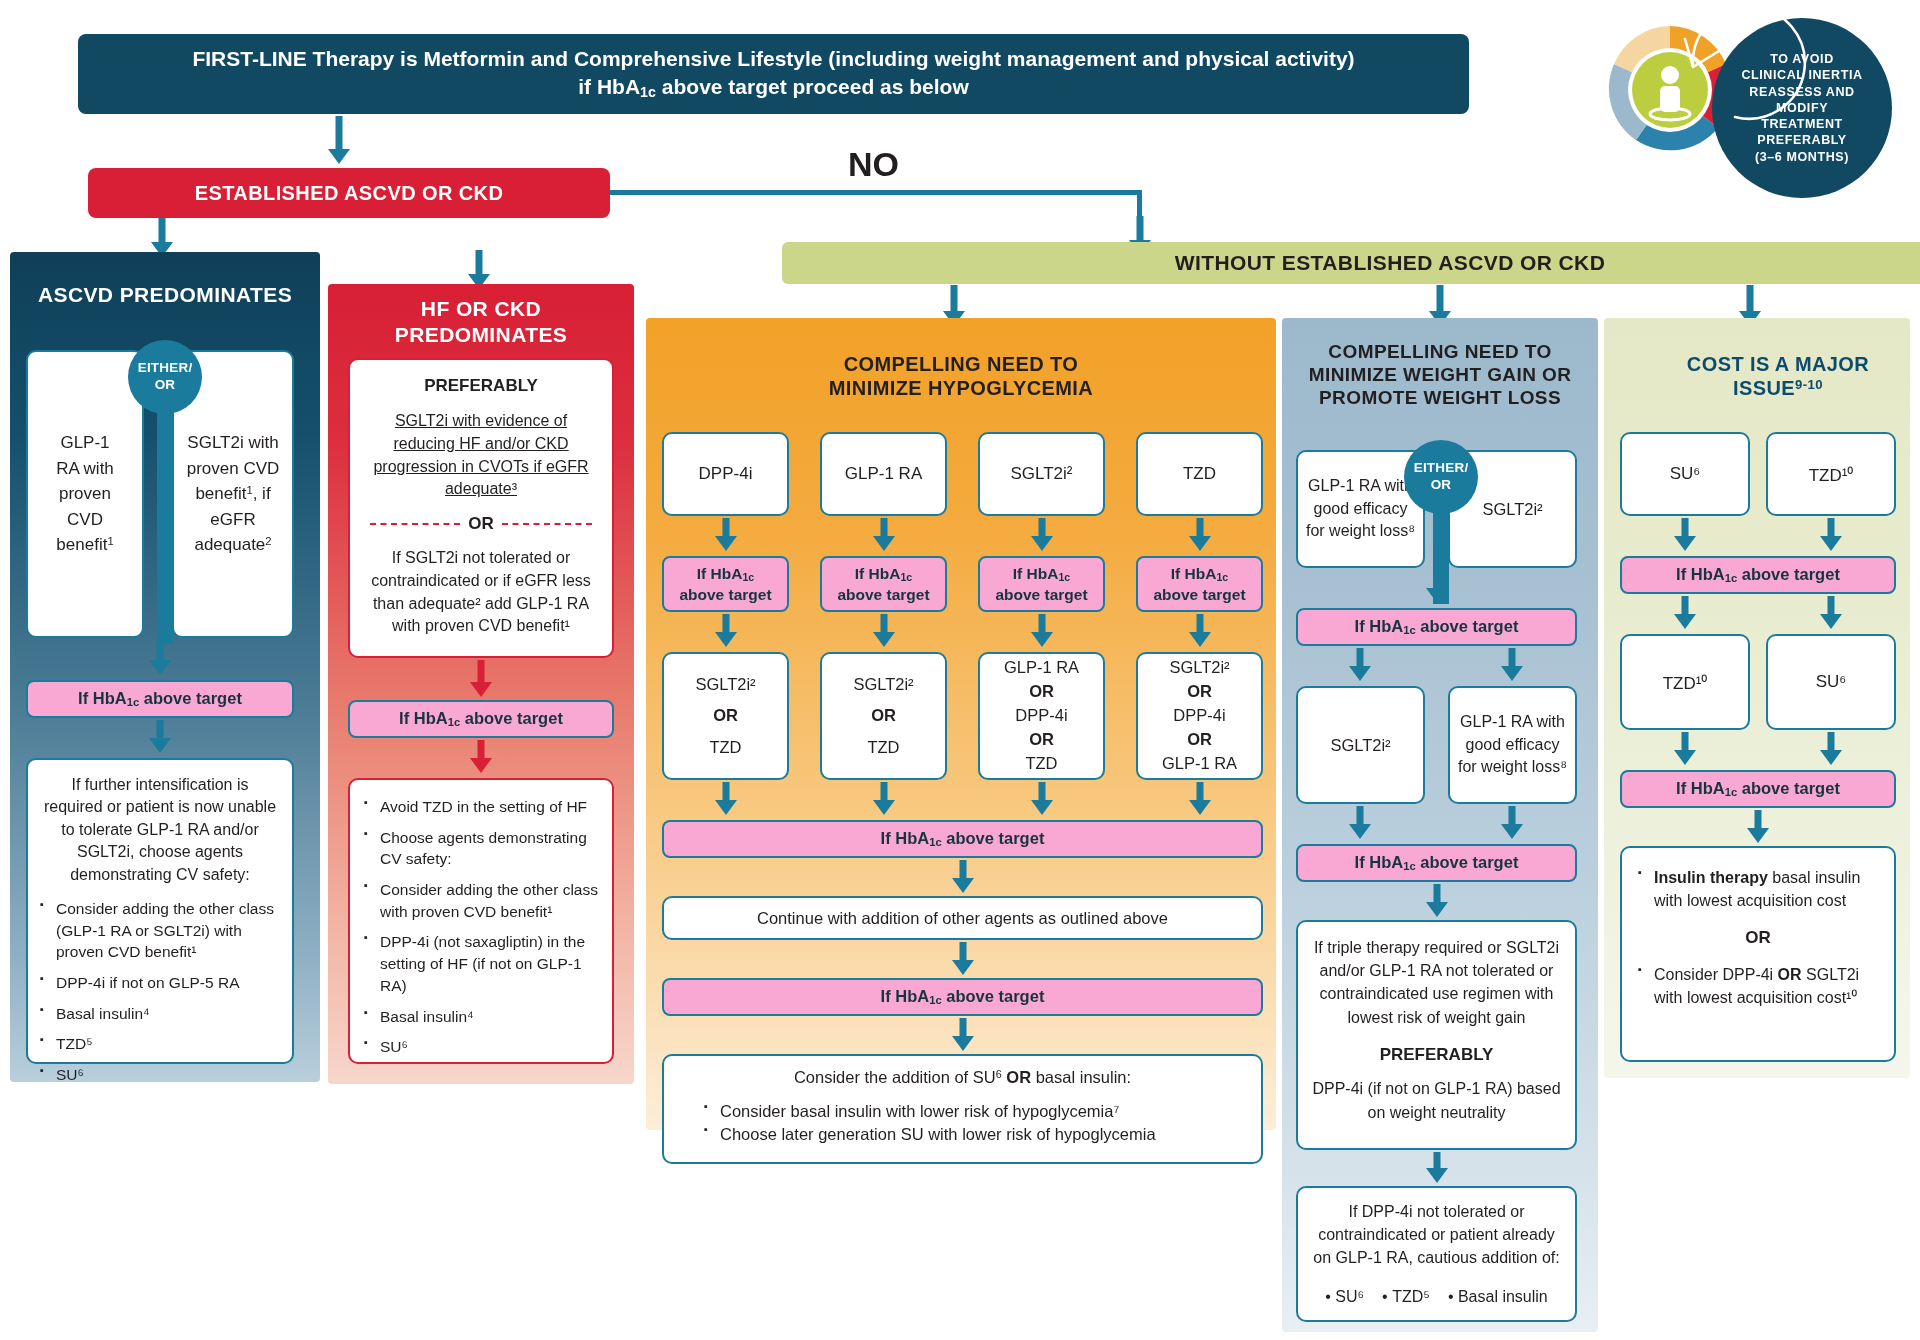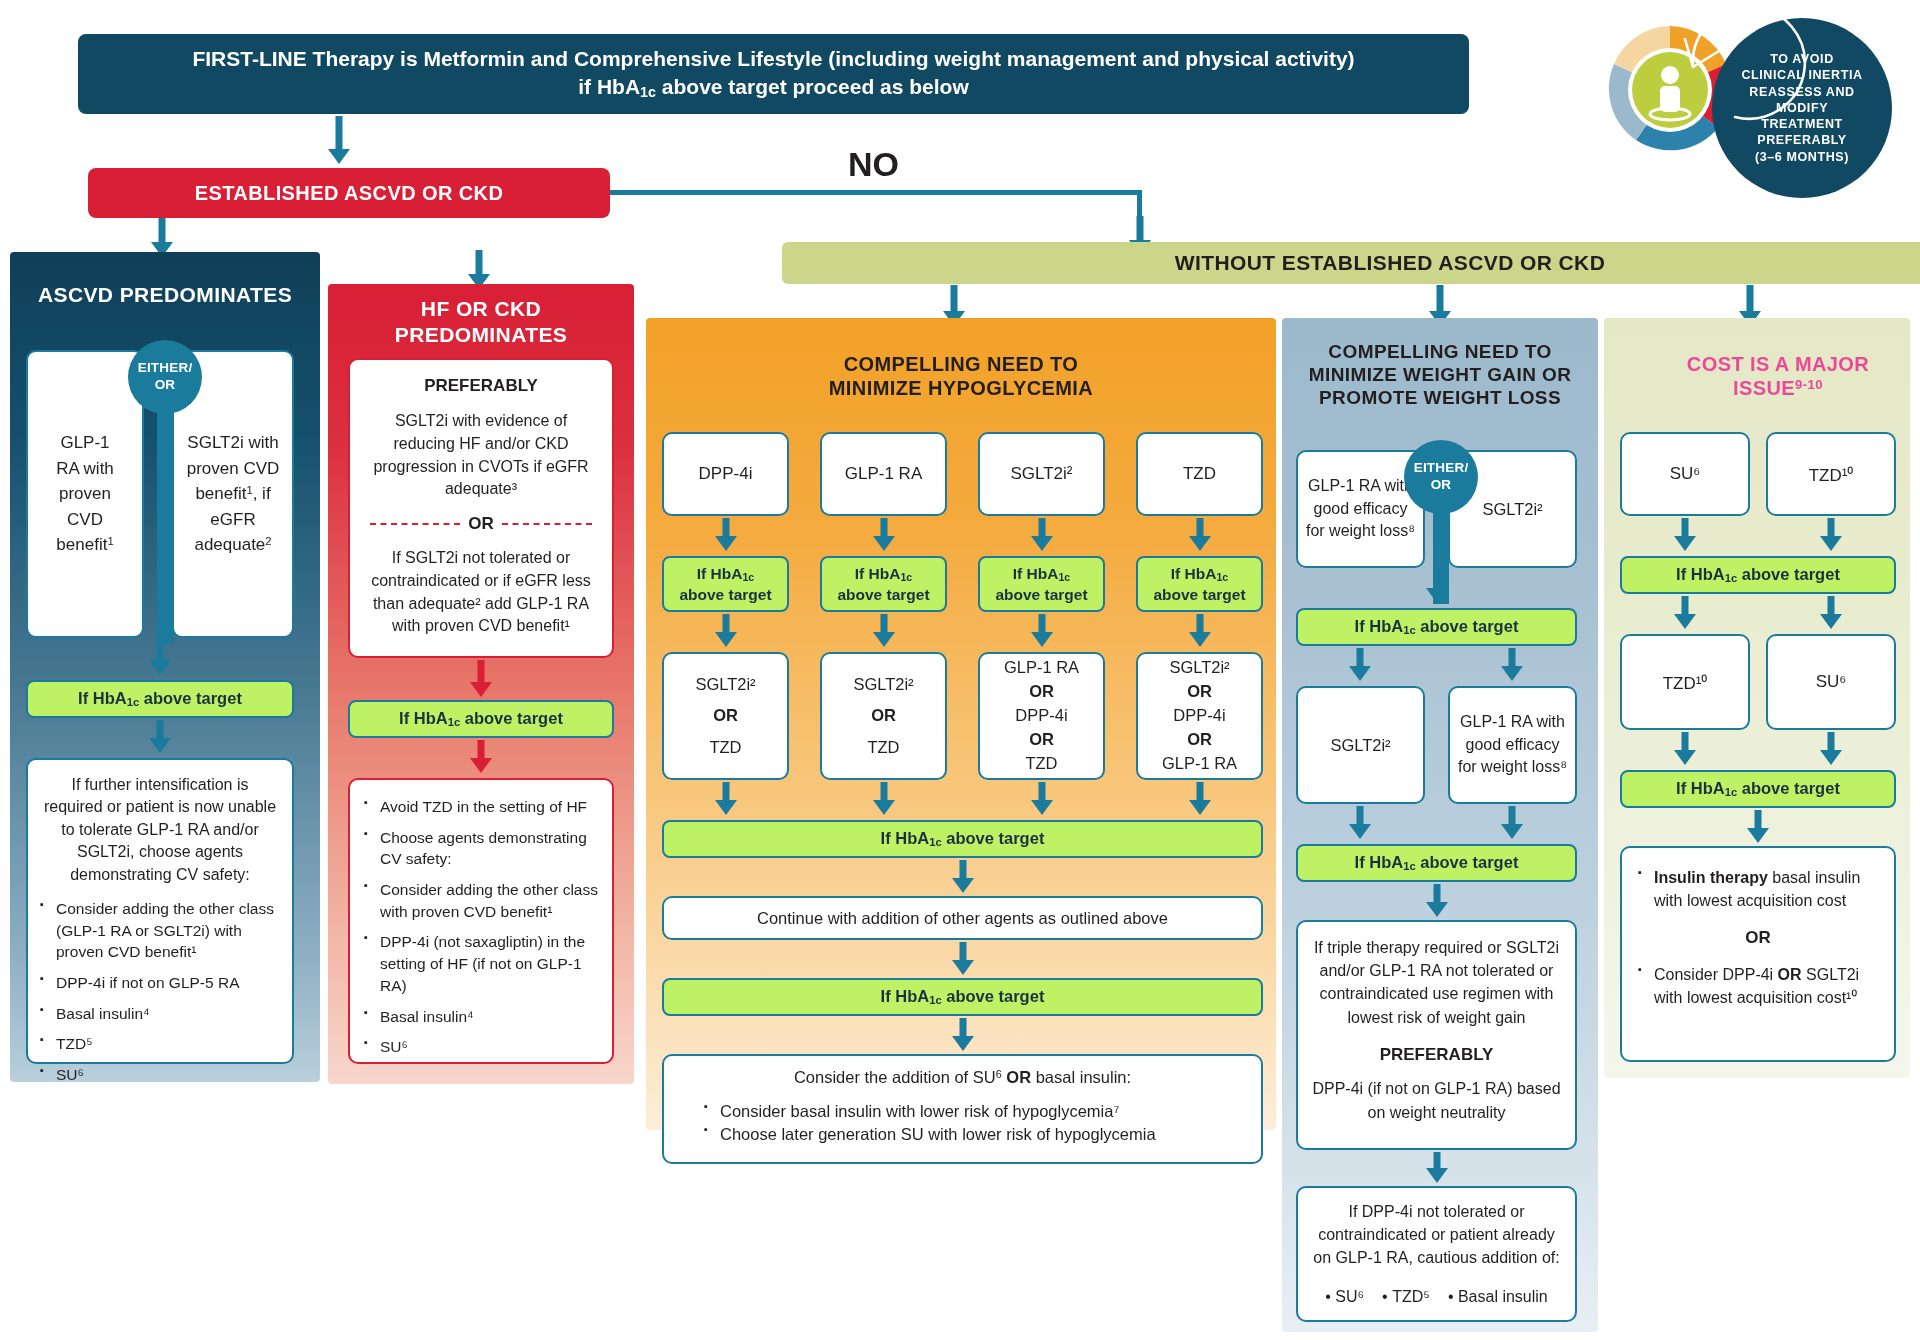--- a/index.html
+++ b/index.html
@@ -28,21 +28,21 @@
     background:#ccd68a; color:#231f20; border-radius:6px;
     font-weight:bold; display:flex; align-items:center; justify-content:center;
     text-align:center; letter-spacing:.4px;
   }
   .white-box {
     background:#fff; border:2.5px solid #1b7b9c; border-radius:10px;
     display:flex; flex-direction:column; align-items:center; justify-content:center;
     text-align:center; color:#231f20;
   }
   .blue-bar {
-    background:#bef264; border:2.5px solid #1b7b9c; border-radius:8px;
+    background:#f9a8d4; border:2.5px solid #1b7b9c; border-radius:8px;
     display:flex; align-items:center; justify-content:center;
     font-weight:bold; text-align:center; color:#17333f;
   }
   .red-box {
     background:#fff; border:2.5px solid #d81f35; border-radius:10px;
     display:flex; flex-direction:column; text-align:center;
   }
   .colpanel { border-radius:4px; }
   .coltitle {
     font-weight:bold; text-align:center; letter-spacing:.4px; line-height:1.22;
@@ -222,21 +222,21 @@
 <div class="abs colpanel" style="left:328px; top:284px; width:306px; height:800px;
             background:linear-gradient(#d81f35 0%, #dc2f3f 20%, #e87a6c 52%, #f2b4a3 80%, #f7d6cb 100%);"></div>
 
 <div class="abs coltitle" style="left:328px; top:296px; width:306px; font-size:21px; color:#fff;">
   <div>HF OR CKD</div>
   <div>PREDOMINATES</div>
 </div>
 
 <div class="abs red-box" style="left:348px; top:358px; width:266px; height:300px; font-size:16px; line-height:1.42; padding:14px 10px; align-items:center; justify-content:flex-start;">
   <div style="font-weight:bold; font-size:17px; margin-bottom:12px;">PREFERABLY</div>
-  <div style="padding:0 6px;">SGLT2i with evidence of reducing HF and/or CKD progression in CVOTs if eGFR adequate³</div>
+  <div style="padding:0 6px;text-decoration:underline;">SGLT2i with evidence of reducing HF and/or CKD progression in CVOTs if eGFR adequate³</div>
   <div class="dashed-or" style="margin:11px 0;">
       <span>OR</span>
     </div>
   <div style="padding:0 6px;">If SGLT2i not tolerated or contraindicated or if eGFR less than adequate² add GLP-1 RA with proven CVD benefit¹</div>
 </div>
 
 <div class="arrow-v red" style="left:469px; top:660px; width:24px; height:38px;">
   <div class="shaft" style="height:22px;"></div>
     <div class="head" style="top:22px;"></div>
 </div>
@@ -471,21 +471,21 @@
   <div style="margin-top:16px; display:flex; gap:18px; font-size:16px;">
     <span>•&nbsp;<span>SU⁶</span></span>
     <span>•&nbsp;<span>TZD⁵</span></span>
     <span>•&nbsp;<span>Basal insulin</span></span>
   </div>
 </div>
 
 <div class="abs colpanel" style="left:1604px; top:318px; width:306px; height:760px;
             background:linear-gradient(#e4e8c6 0%, #e8ecce 35%, #eef1dd 70%, #f5f7ec 100%);"></div>
 
-<div class="abs coltitle" style="left:1604px; top:352px; width:300px; font-size:20px; color:#ec4899;padding-left:48px;">
+<div class="abs coltitle" style="left:1604px; top:352px; width:300px; font-size:20px; color:#0c4a6e;padding-left:48px;">
   <div>COST IS A MAJOR</div>
   <div><span>ISSUE</span><sup>9-10</sup></div>
 </div>
 
 <div class="abs white-box" style="left:1620px; top:432px; width:130px; height:84px; font-size:17px;">SU⁶</div>
 <div class="abs white-box" style="left:1766px; top:432px; width:130px; height:84px; font-size:17px;">TZD¹⁰</div>
 
 <div class="arrow-v" style="left:1673px; top:518px; width:24px; height:34px;">
     <div class="shaft" style="height:18px;"></div>
     <div class="head" style="top:18px;"></div>

